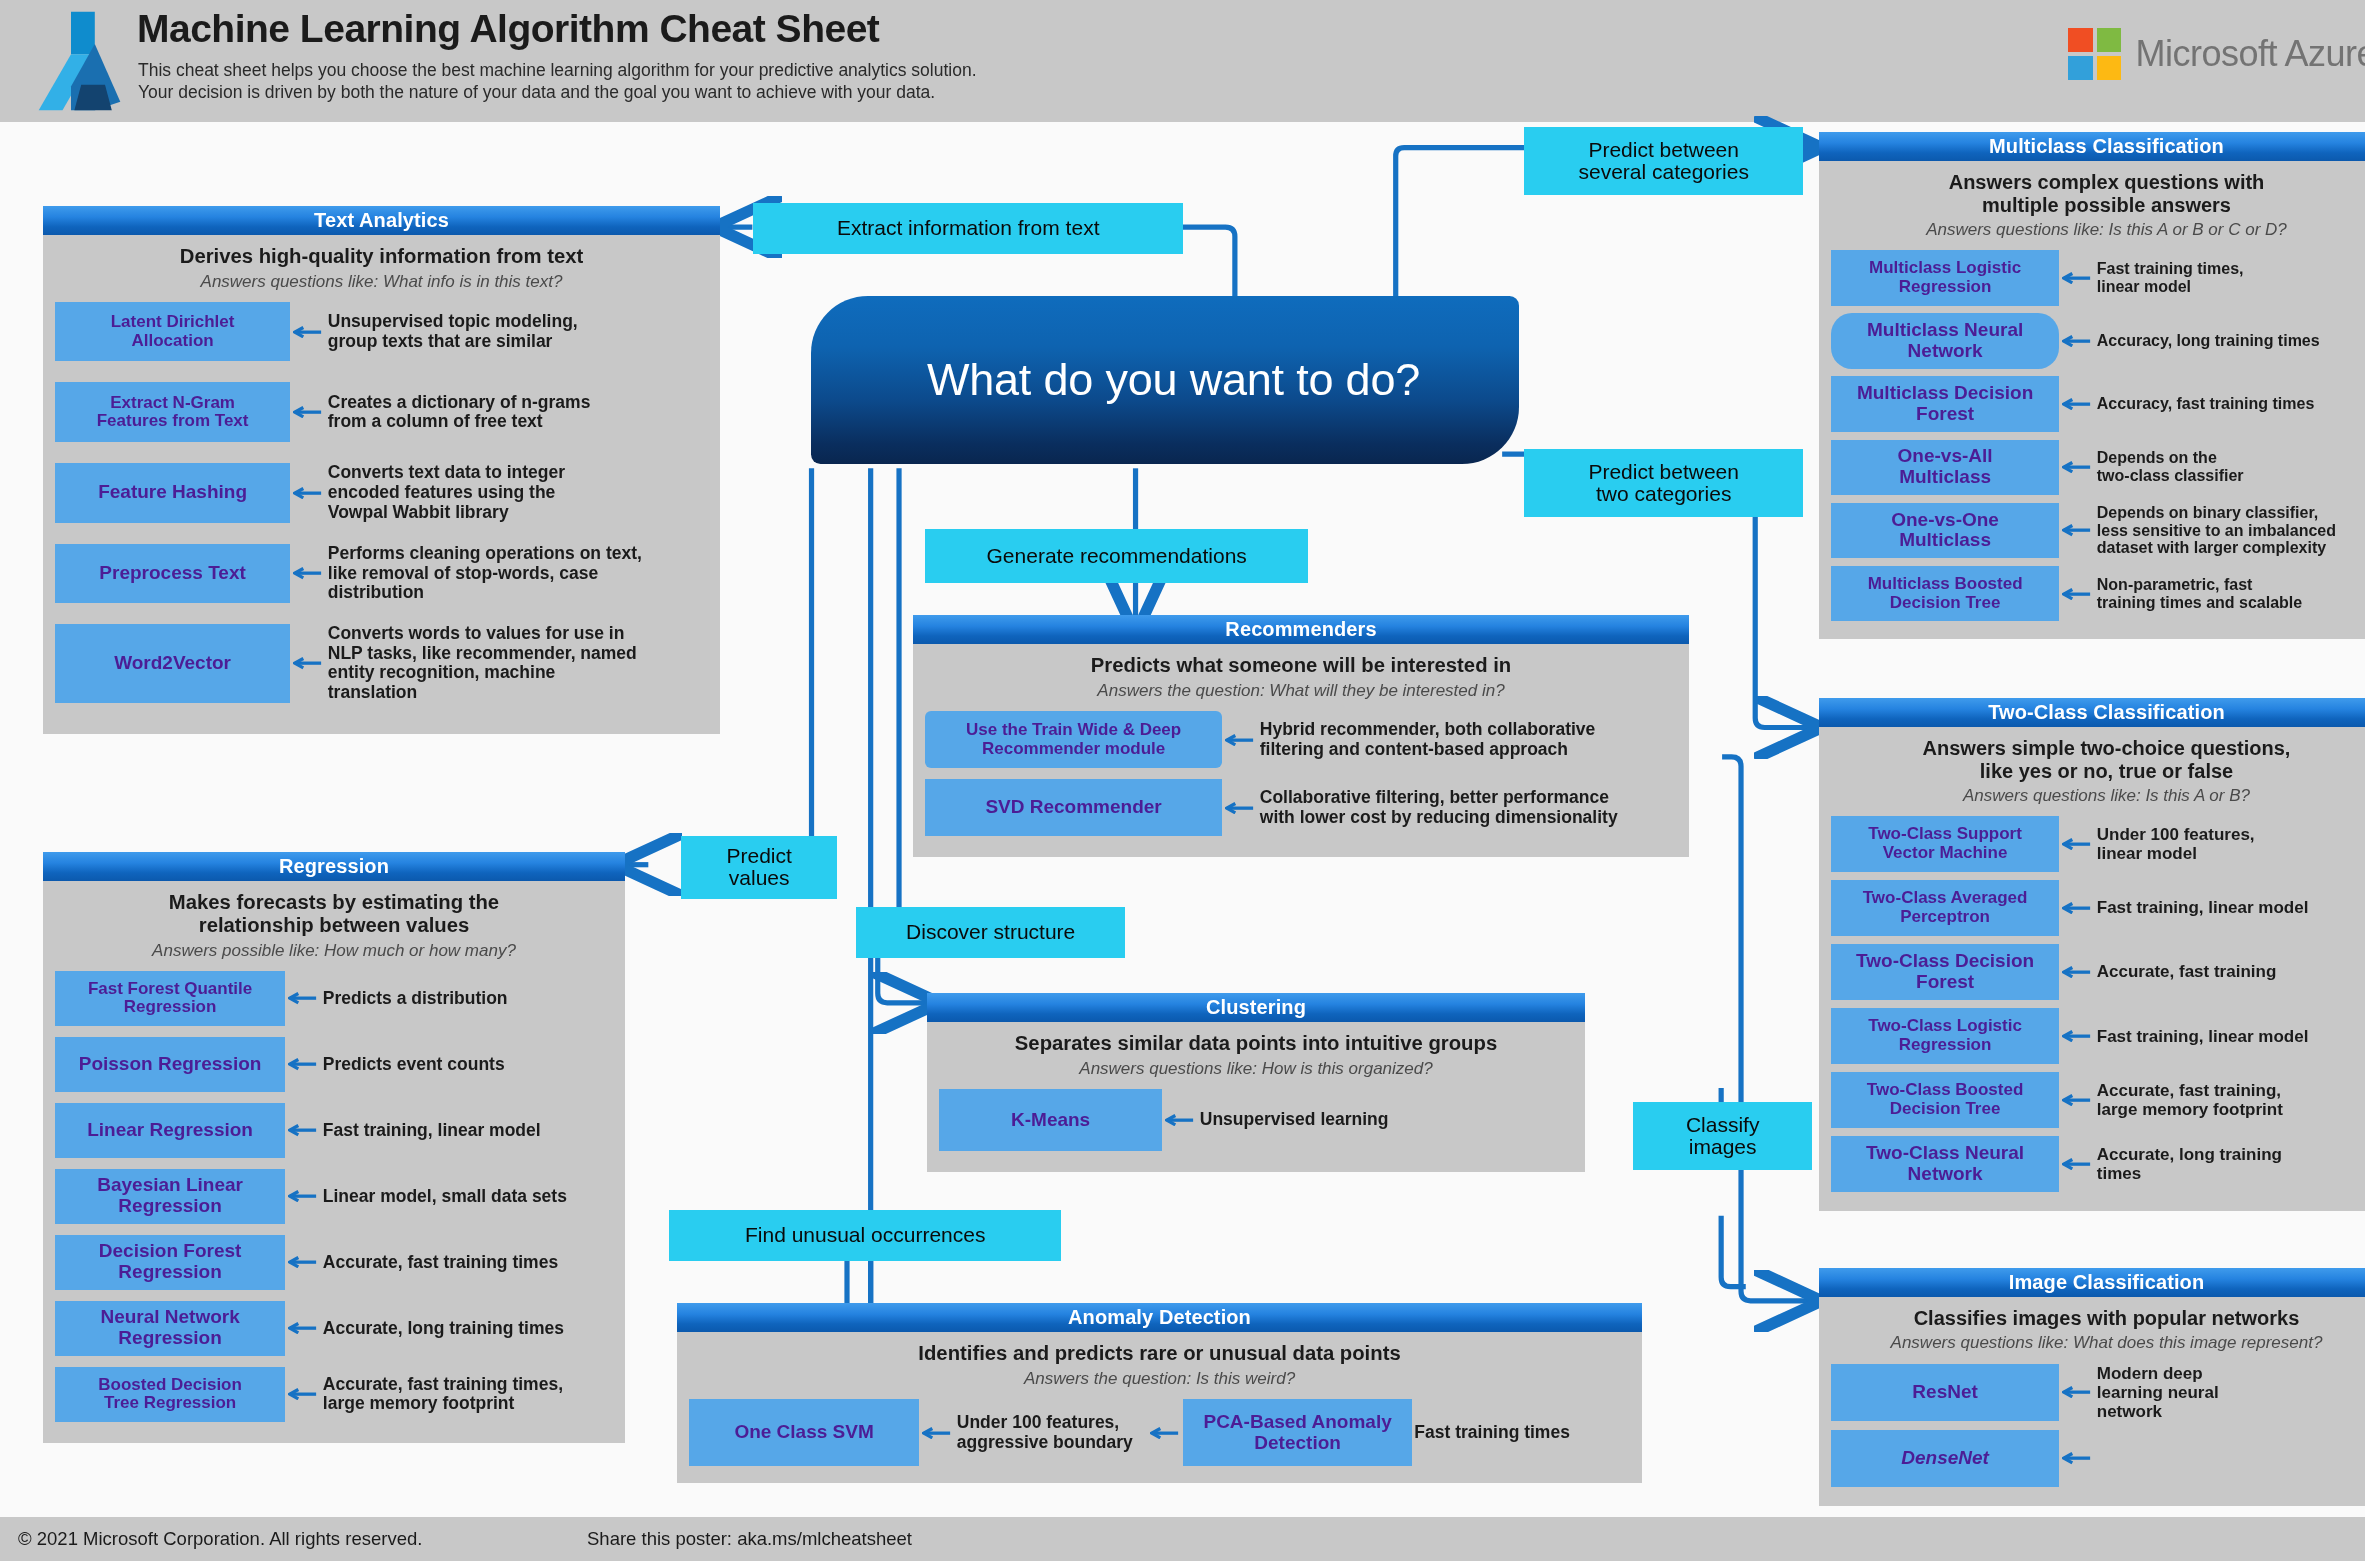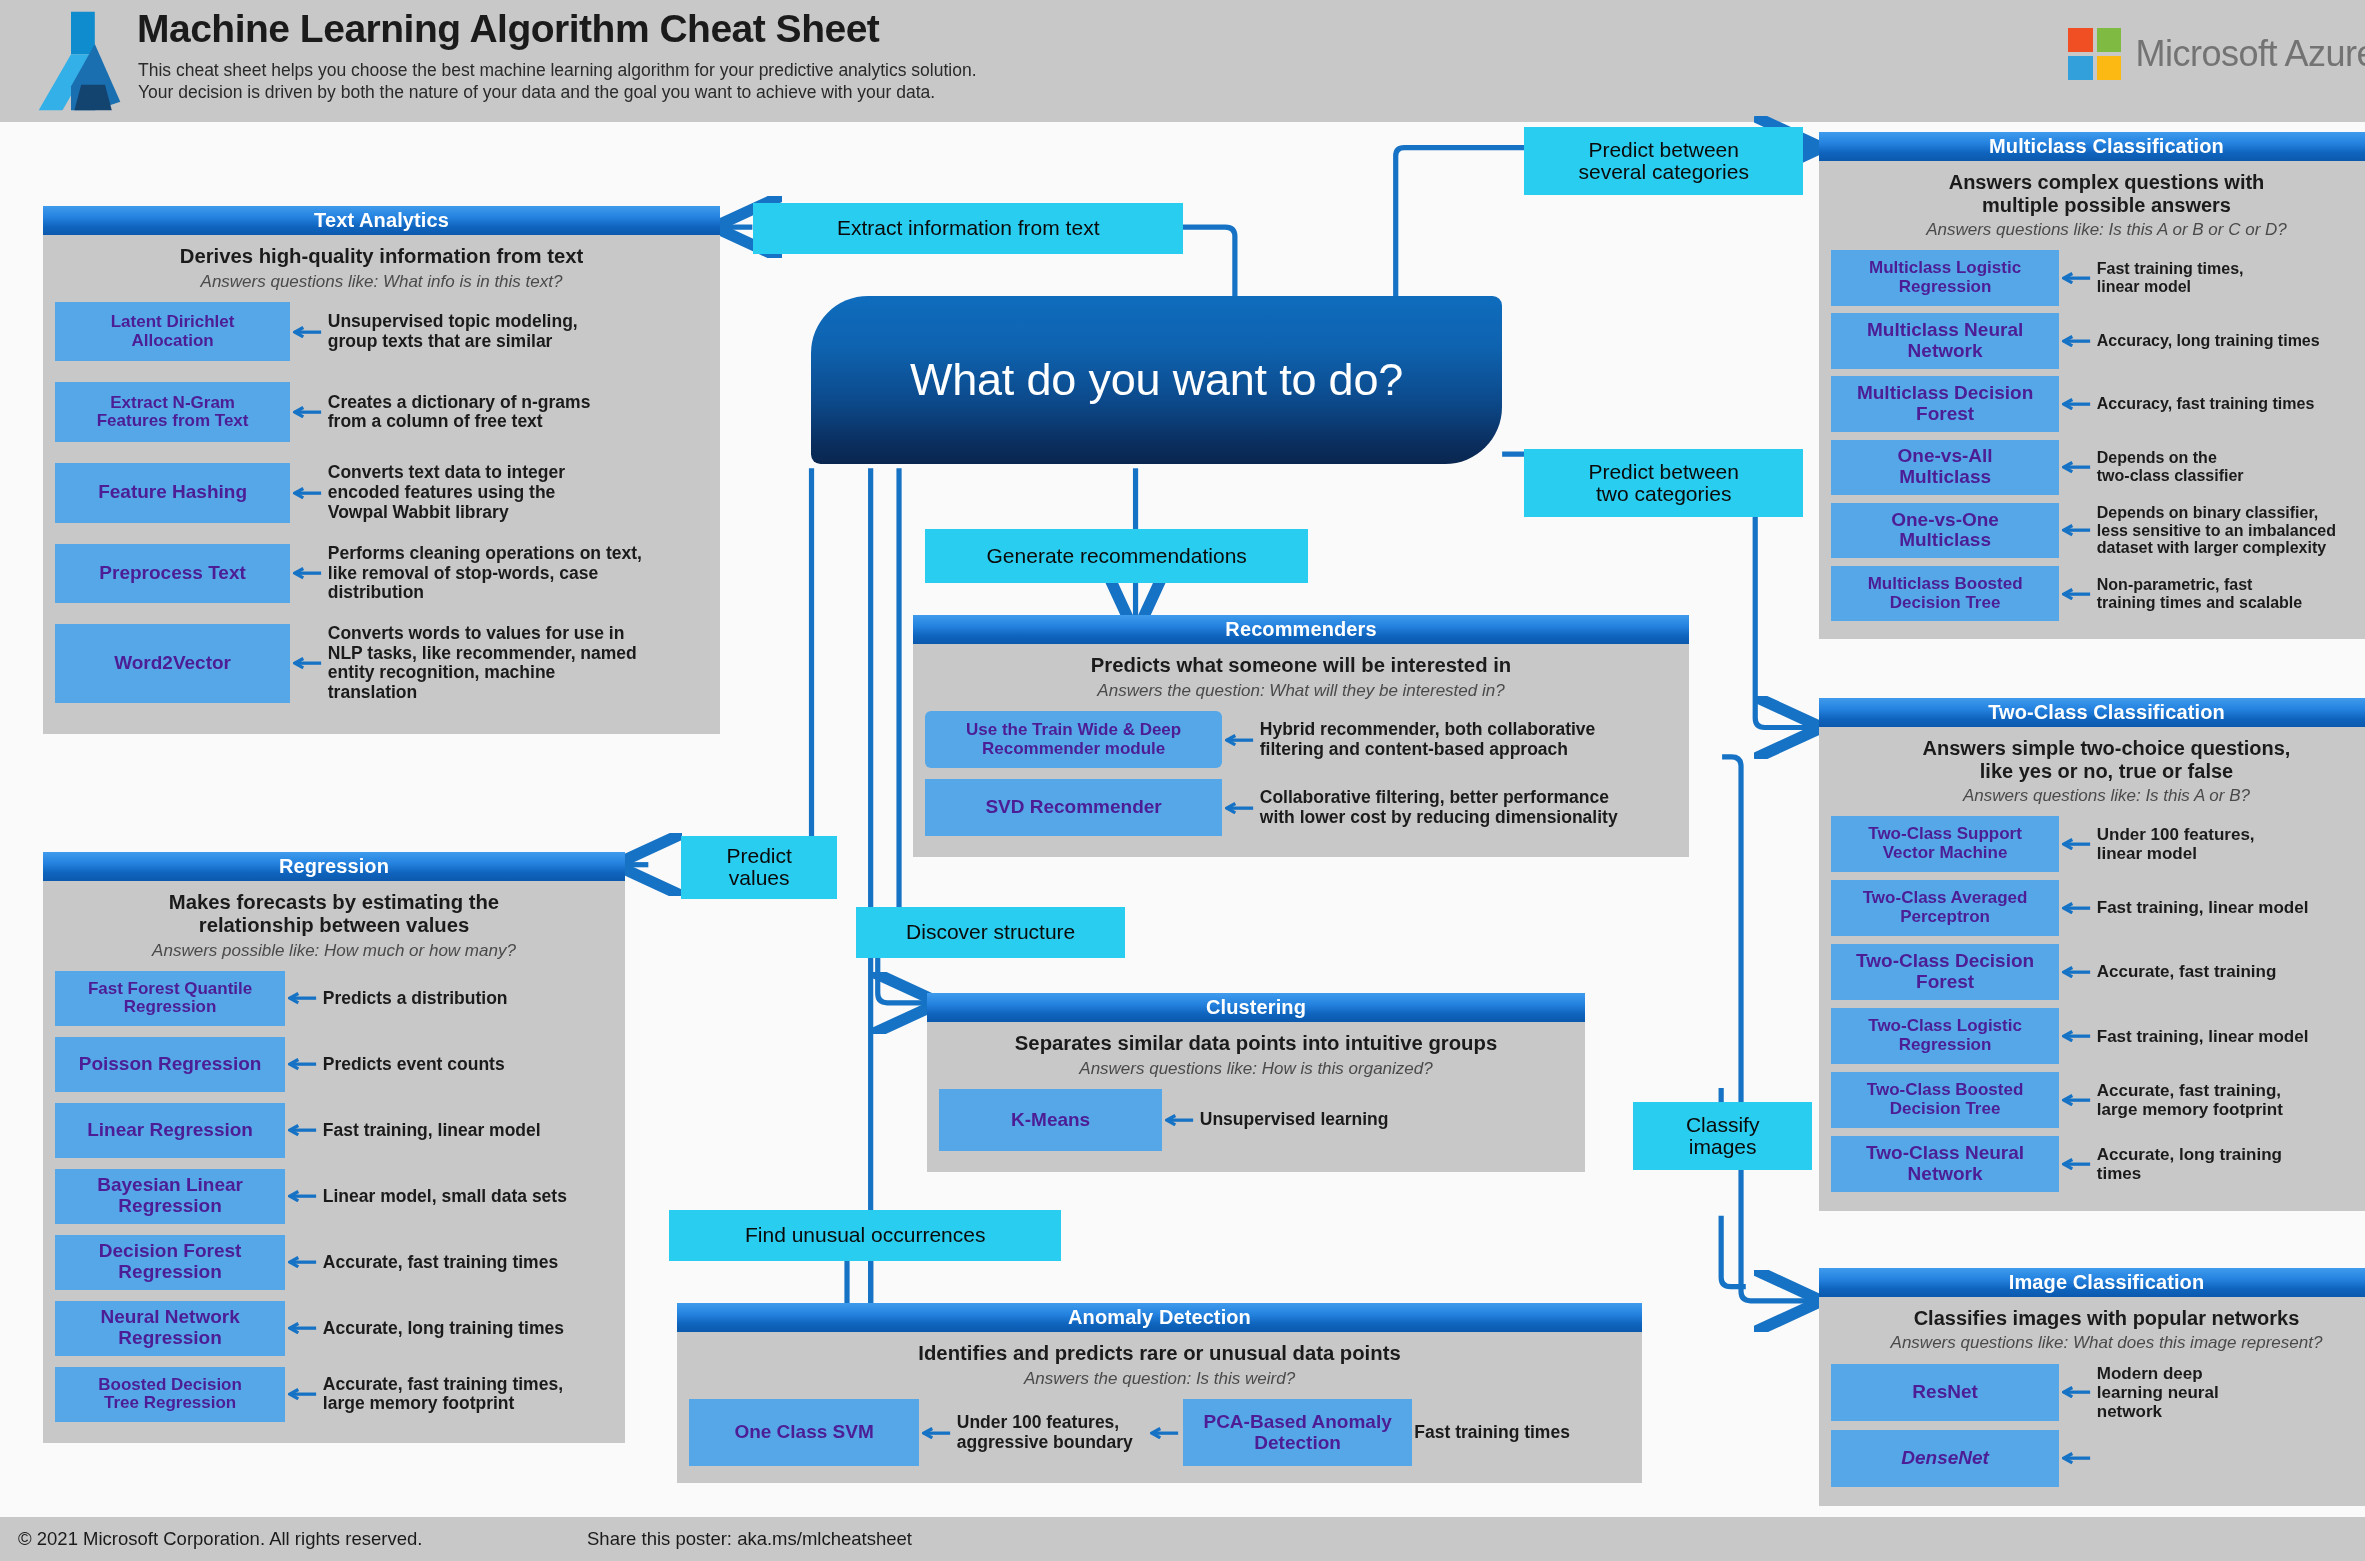--- a/index.html
+++ b/index.html
@@ -149,21 +149,21 @@
       <path d="M1605,2590 L1840,2590"></path>
       <path d="M1900,990 L1900,1920 Q1900,1938 1918,1938 L1975,1938"></path>
       <path d="M1855,1990 L1855,2100 Q1855,2120 1875,2120 L1975,2120" marker-end="url(#ah)"></path>
 
       <path d="M1840,2650 L1840,2760"></path>
       <path d="M1790,2660 L1790,2770"></path>
       <path d="M1790,2845 L1790,2990" marker-end="url(#ah)"></path>
     </g>
   </svg>
 
-  <div class="central" style="left:811px;top:296px;width:691px;height:168px;">
+  <div class="central" style="left:811px;top:296px;width:691px;height:168px;padding-left:17px;">
     <span>What do you want to do?</span>
   </div>
 
   <div class="cyanlbl" style="left:753px;top:203px;width:421px;height:47px;">
     <span>Extract information from text</span>
   </div>
 
   <div class="cyanlbl" style="left:1524px;top:127px;width:270px;height:64px;white-space:pre-line;">
     <span>Predict between
 several categories</span>
@@ -446,21 +446,21 @@
               <div class="algo-arrow">
                 <svg class="arr" viewBox="0 0 64 26">
                   <path d="M4,13 L60,13" stroke="#1672c4" stroke-width="7" fill="none"></path>
                   <path d="M22,3 L4,13 L22,23" stroke="#1672c4" stroke-width="7" fill="none"></path>
                 </svg>
               </div>
               <div class="algo-note" style="font-size: 16px; white-space: pre-line;">Fast training times,
 linear model</div>
             </div>
             <div class="algo-row" style="margin-bottom: 7.6px;">
-              <div class="algo-chip" style="width: 220px; min-height: 50px; font-size: 19px; white-space: pre-line;">Multiclass Neural
+              <div class="algo-chip" style="width: 220px; min-height: 50px; font-size: 19px; white-space: pre-line; border-radius: 21px;">Multiclass Neural
 Network</div>
               <div class="algo-arrow">
                 <svg class="arr" viewBox="0 0 64 26">
                   <path d="M4,13 L60,13" stroke="#1672c4" stroke-width="7" fill="none"></path>
                   <path d="M22,3 L4,13 L22,23" stroke="#1672c4" stroke-width="7" fill="none"></path>
                 </svg>
               </div>
               <div class="algo-note" style="font-size: 16px; white-space: pre-line;">Accuracy, long training times</div>
             </div>
             <div class="algo-row" style="margin-bottom: 7.6px;">

